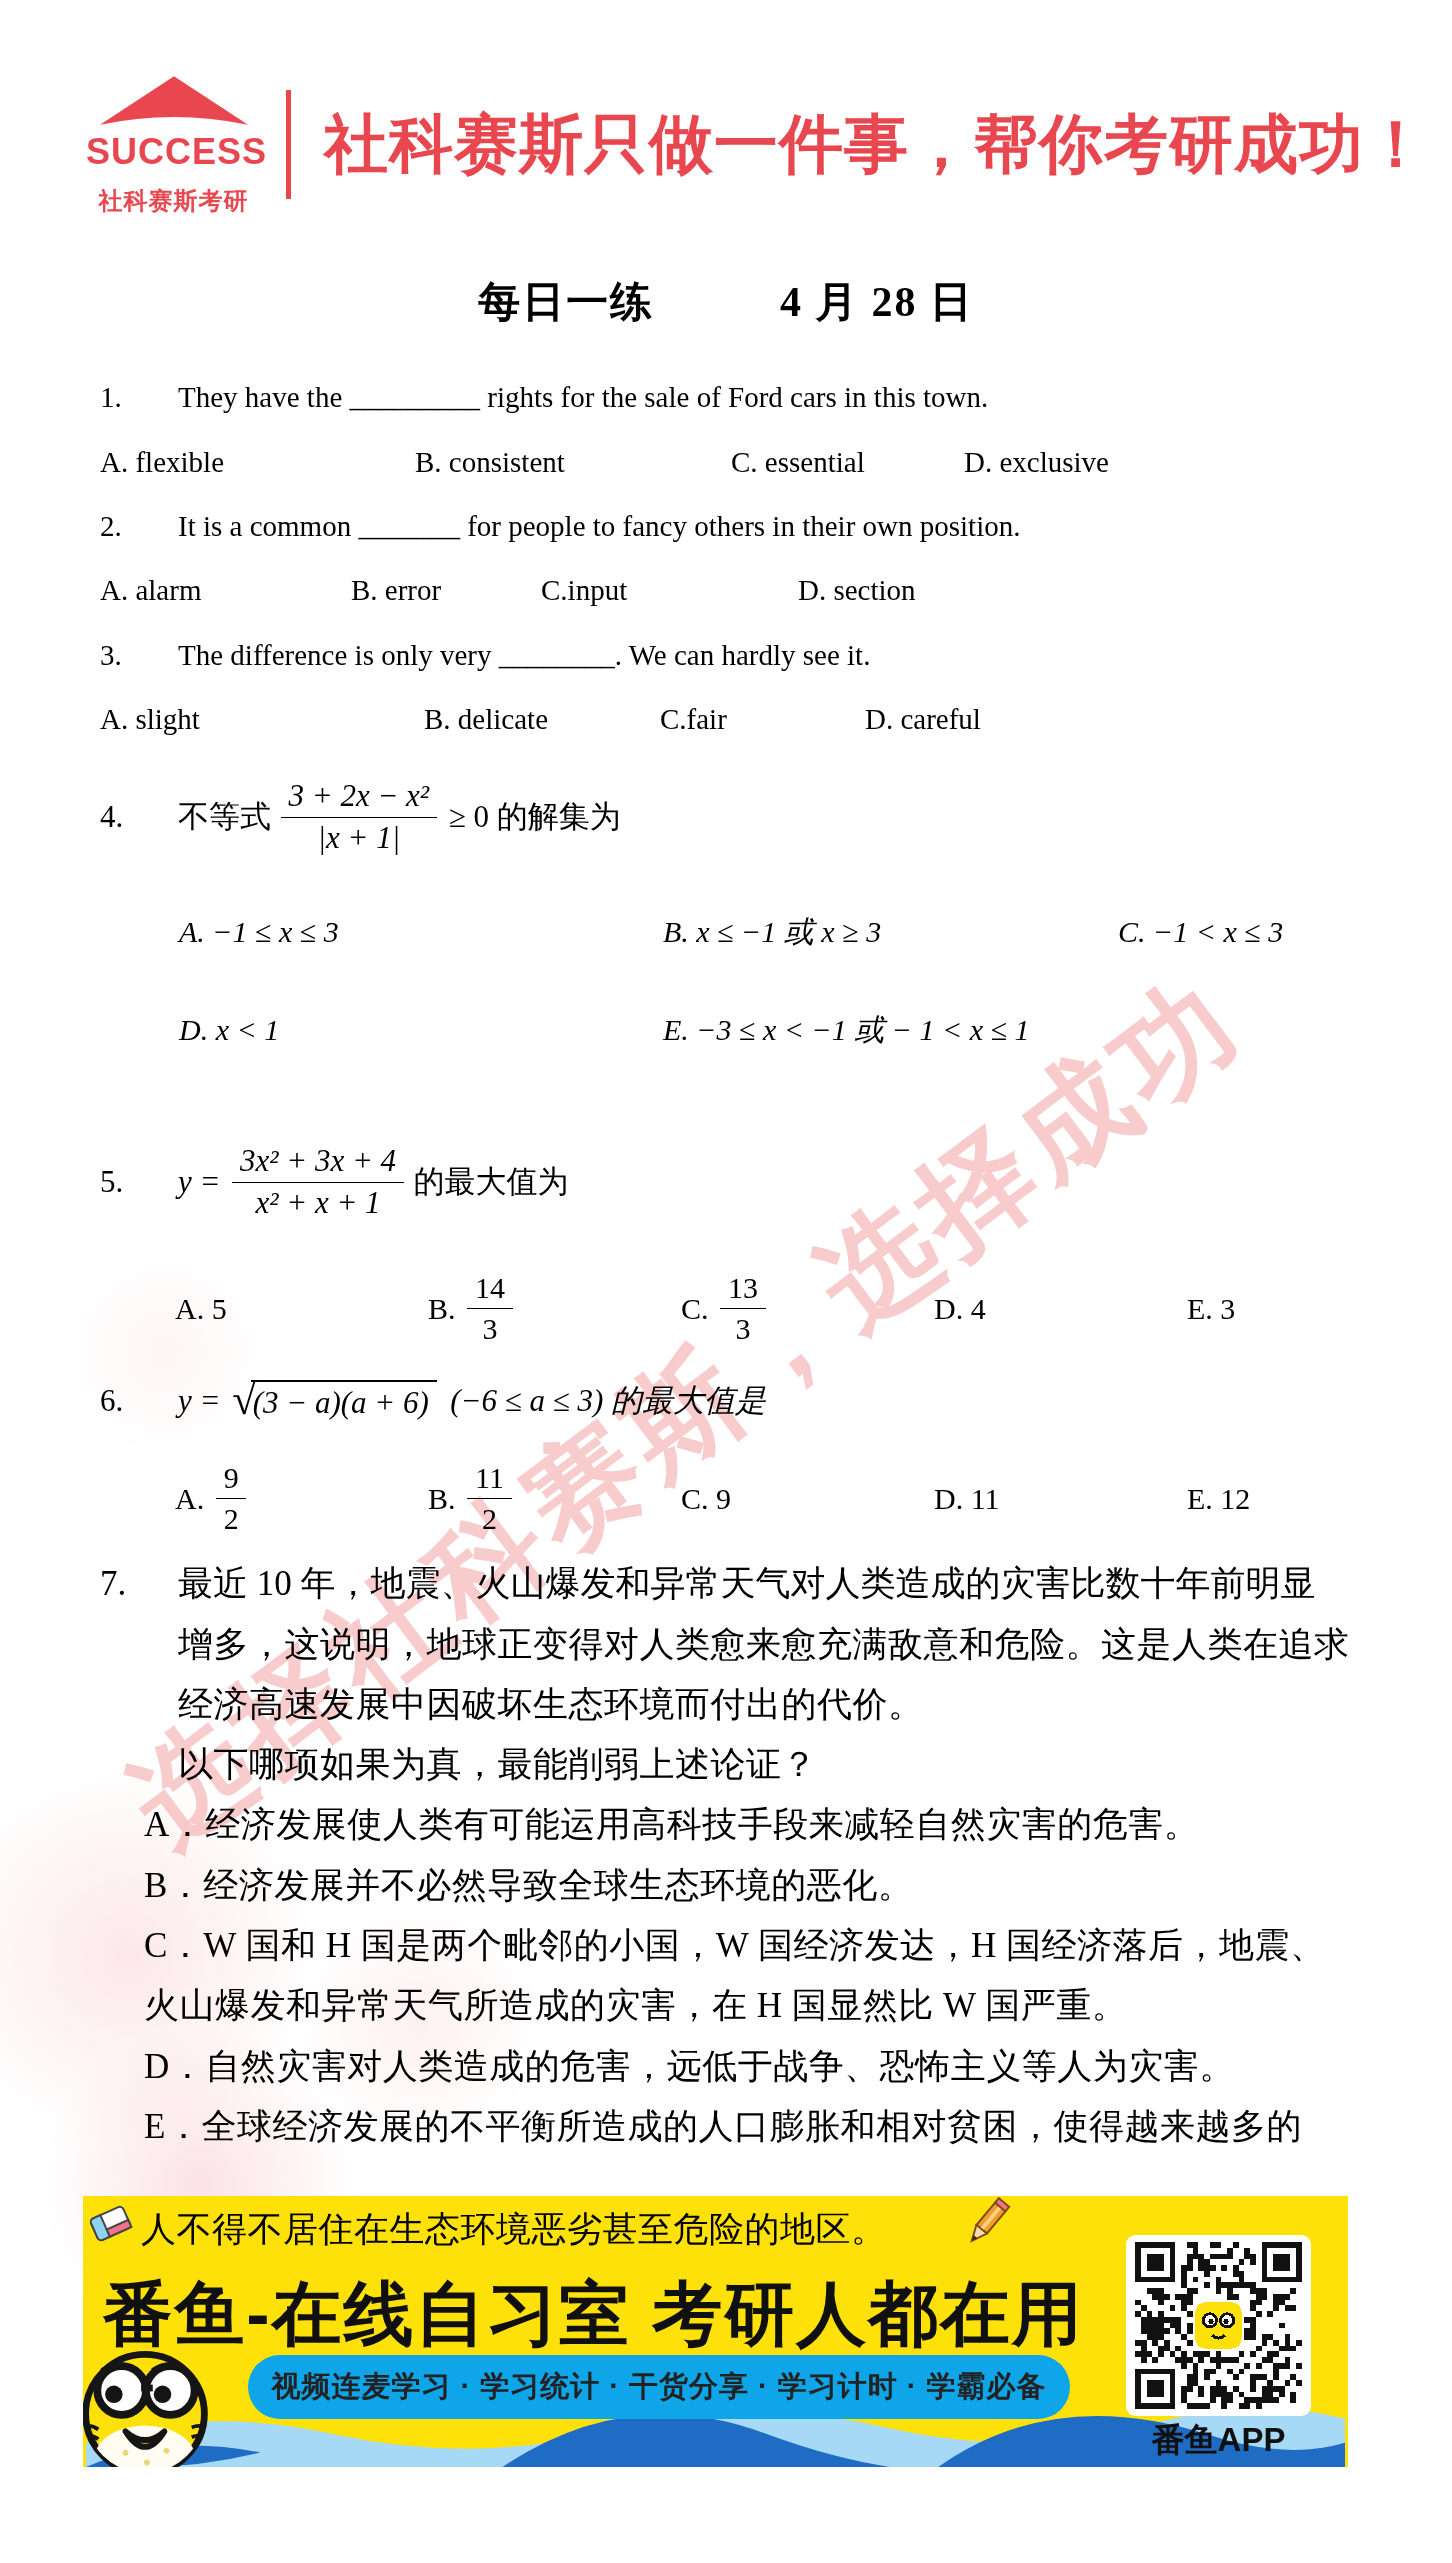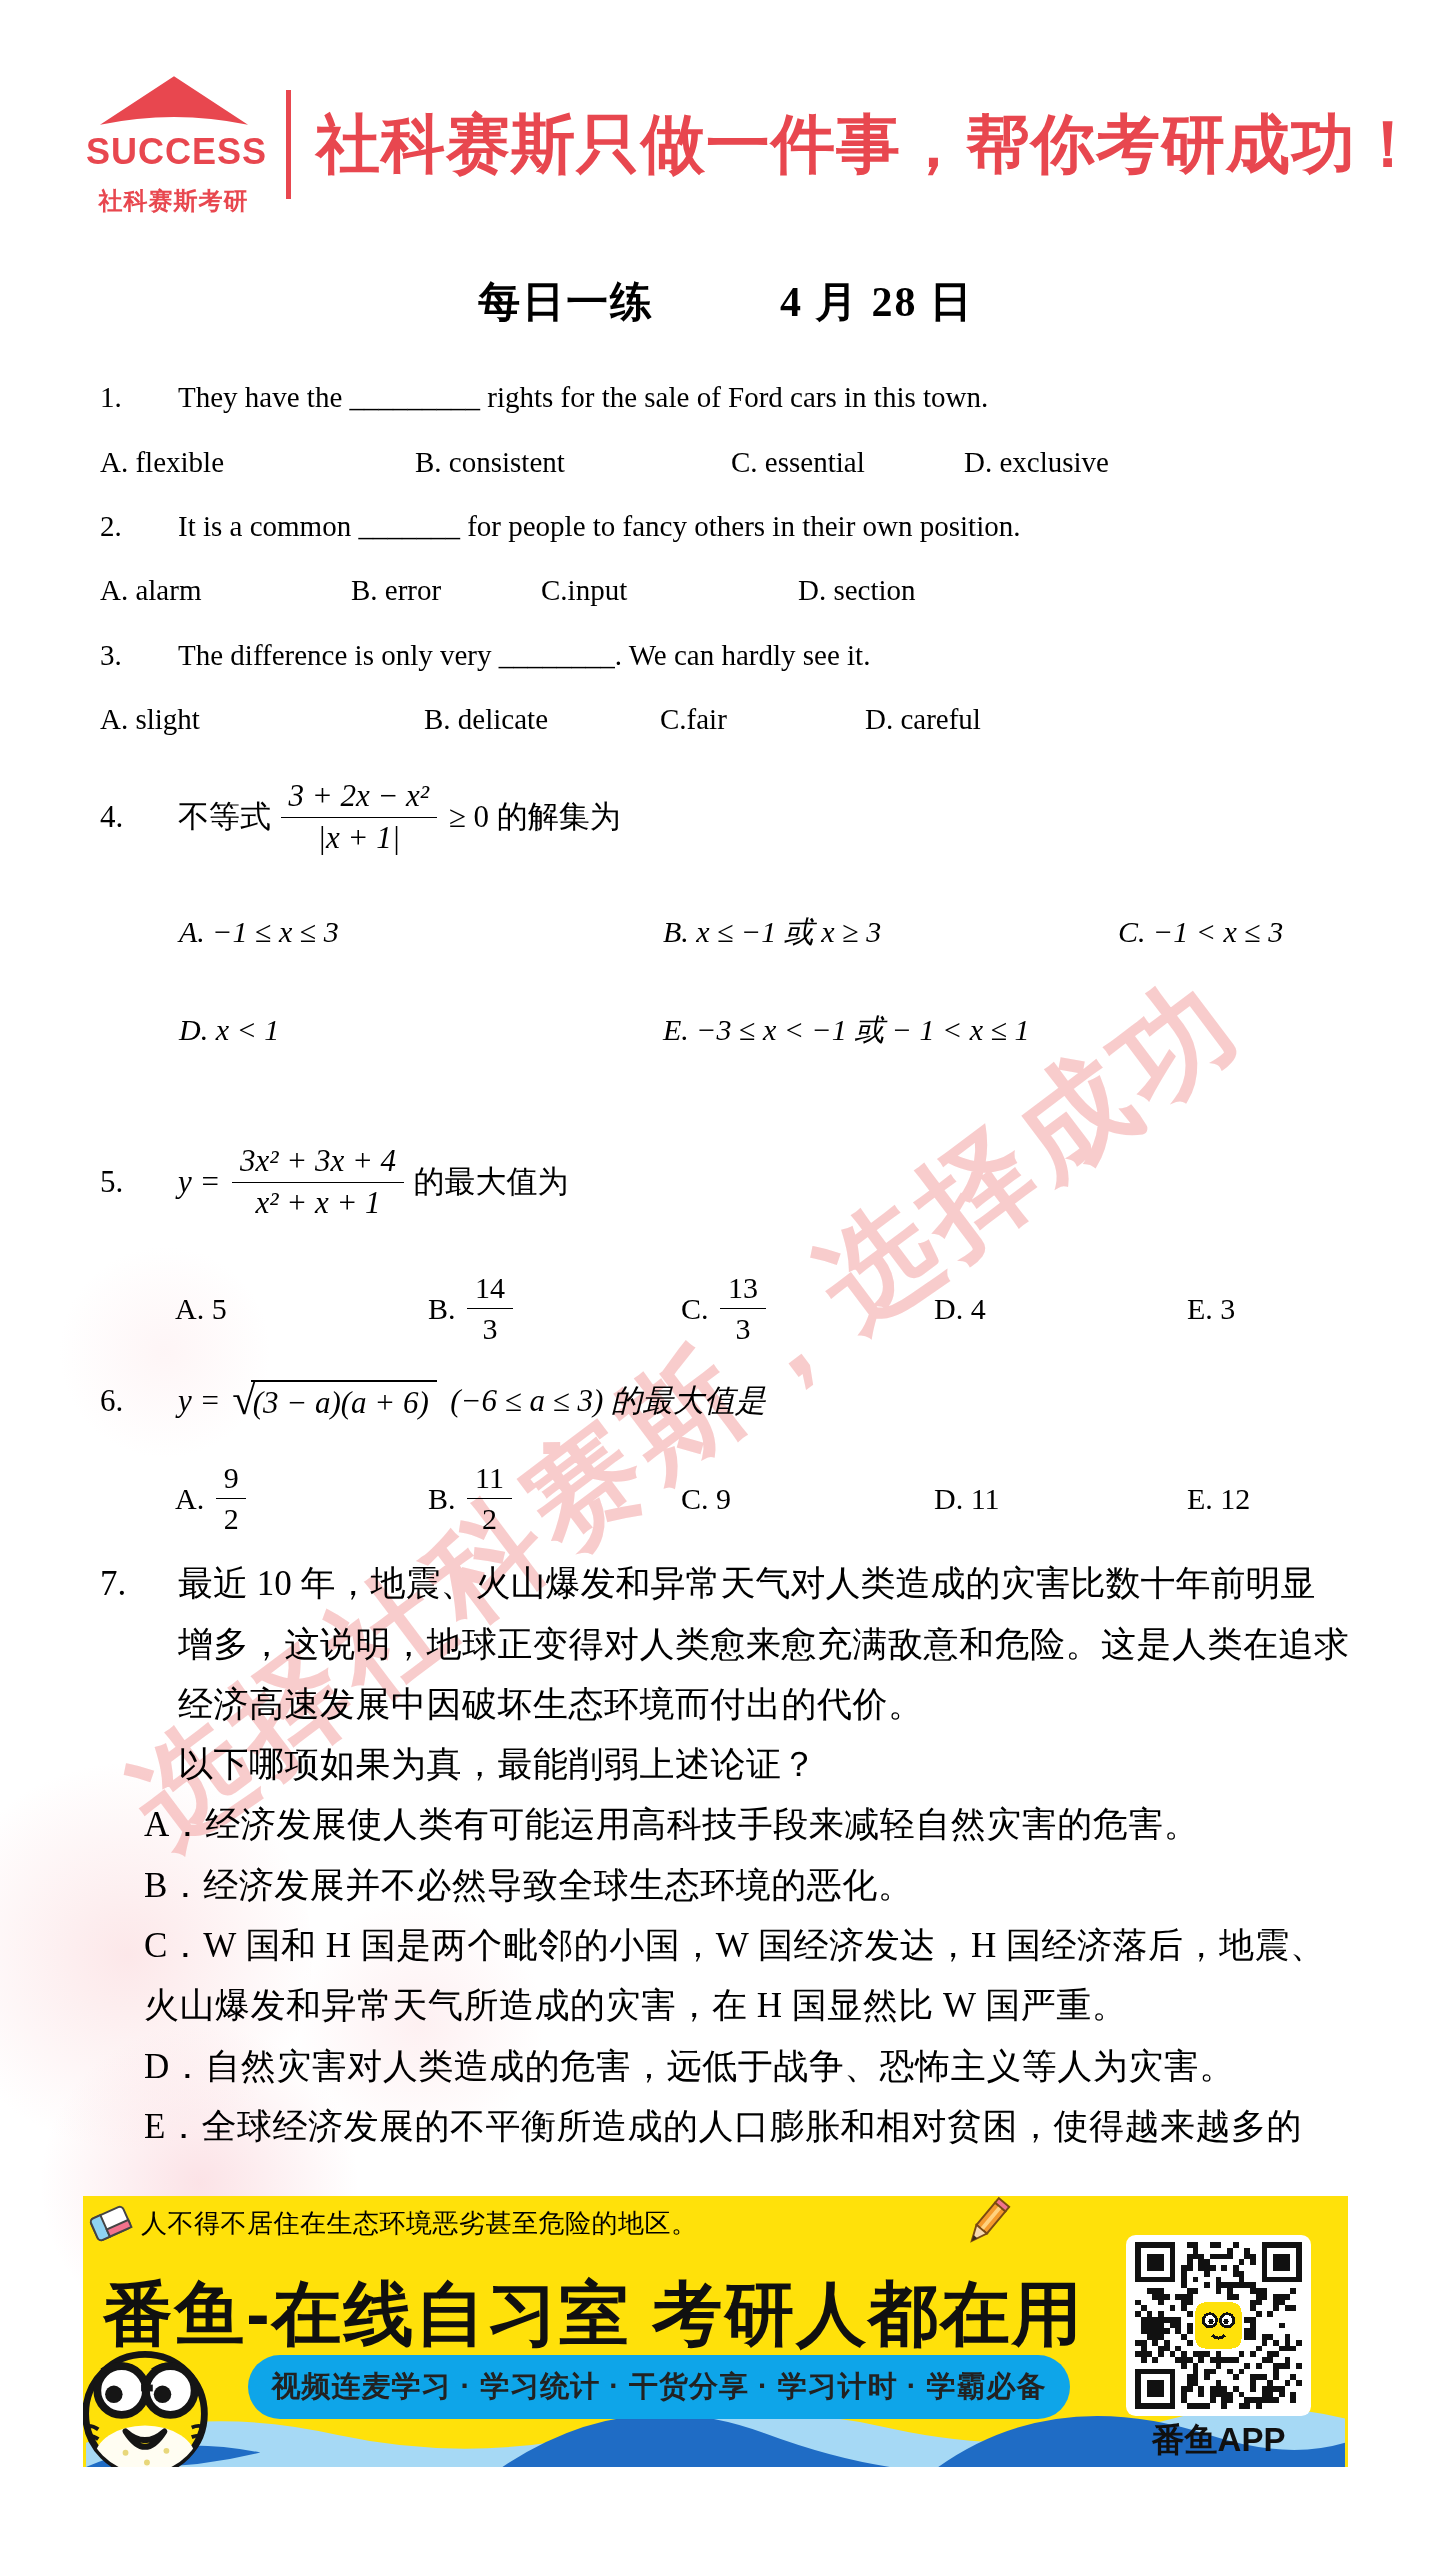--- a/index.html
+++ b/index.html
@@ -16,21 +16,21 @@
       transform:rotate(-37deg);transform-origin:left center;
       font-family:"Liberation Sans","DejaVu Sans",sans-serif;font-weight:700;
       font-size:115px;letter-spacing:7.8px;color:rgba(242,163,163,0.55);white-space:nowrap;}
   
   .header{position:absolute;left:86px;top:76px;display:flex;align-items:center;z-index:2;}
   .logo{width:175px;text-align:center;color:#e8474f;line-height:1;}
   .logo .brand{font-family:"Liberation Sans","DejaVu Sans",sans-serif;font-weight:700;font-size:36px;letter-spacing:1px;margin-top:3.9px;}
   .logo .sub{font-family:"Liberation Sans","DejaVu Sans",sans-serif;font-weight:700;font-size:24px;margin-top:19px;letter-spacing:1px;}
   .hdr-divider{width:4.9px;height:109px;background:#e8474f;margin:0 25px;}
   .slogan{font-family:"Liberation Sans","DejaVu Sans",sans-serif;font-weight:900;font-size:64px;
-      color:#e8474f;letter-spacing:1px;white-space:nowrap;}
+      color:#e8474f;letter-spacing:1px;white-space:nowrap;margin-left:8px;}
 
   
   .title-row{position:absolute;top:274px;left:0;width:100%;text-align:center;z-index:2;
       font-size:42px;font-weight:700;letter-spacing:1.9px;}
   .title-row .gap{display:inline-block;width:126px;}
 
   .row{position:absolute;display:flex;align-items:baseline;font-size:29px;z-index:2;}
   .qnum{width:78px;flex:none;}
   .q-en{left:100px;right:49px;}
 
@@ -57,21 +57,21 @@
   .sqrt{display:inline-flex;align-items:flex-start;}
   .sqrt .sign{font-size:43px;line-height:1;font-style:normal;transform:translateY(-1.9px);}
   .sqrt .radicand{border-top:2.4px solid #000;padding:3.9px 7.8px 0 1.9px;margin-left:-4.9px;}
 
   
   .q7line{position:absolute;left:178px;right:58px;font-size:35px;z-index:2;letter-spacing:0.5px;}
   .q7opt{left:144px;}
 
   
   .banner{position:absolute;left:83px;top:2196px;width:1265px;height:271px;background:#ffe10a;overflow:hidden;z-index:3;}
-  .e-cont{position:absolute;left:58px;top:9.7px;font-size:26px;letter-spacing:0.5px;z-index:5;}
+  .e-cont{position:absolute;left:58px;top:9.7px;font-size:35px;letter-spacing:0.5px;z-index:5;}
   .banner-title{position:absolute;left:19.5px;top:72px;font-family:"Liberation Sans","DejaVu Sans",sans-serif;
       font-weight:900;font-size:70px;letter-spacing:1.9px;color:#101010;z-index:5;white-space:nowrap;}
   .pill{position:absolute;left:165px;top:159px;width:822px;height:64px;background:#0ea5e9;border-radius:39px;
       display:flex;align-items:center;justify-content:center;z-index:5;
       font-family:"Liberation Sans","DejaVu Sans",sans-serif;font-weight:700;font-size:29px;color:#222;letter-spacing:1px;}
   .mascot{position:absolute;left:-15.6px;top:138px;z-index:6;}
   .eraser{position:absolute;left:1.9px;top:1.9px;z-index:5;}
   .pencil{position:absolute;left:875px;top:0px;z-index:5;}
   .waves{position:absolute;left:0;bottom:0;width:1265px;height:92px;z-index:4;}
   .qr-card{position:absolute;left:1043px;top:39px;width:185px;height:181px;background:#fff;border-radius:9.7px;

